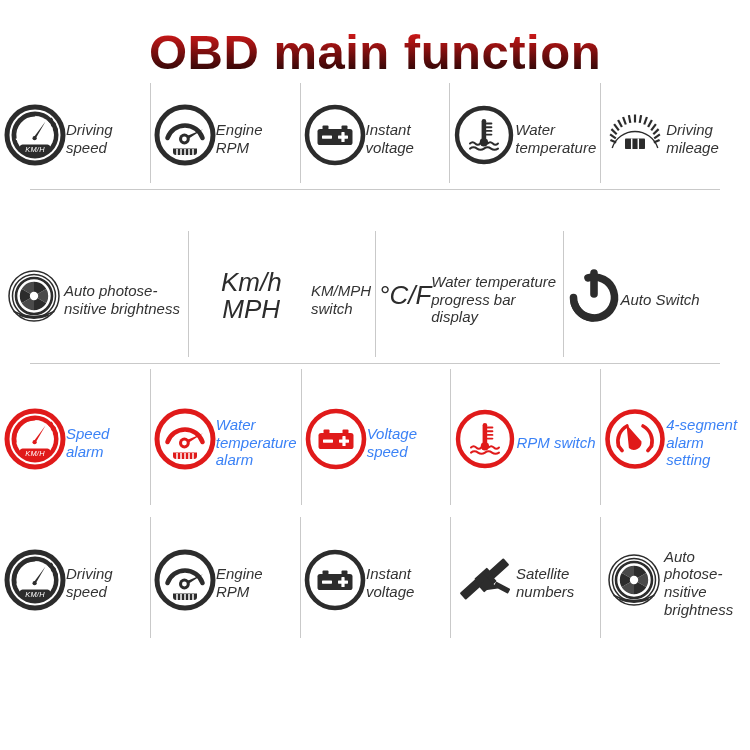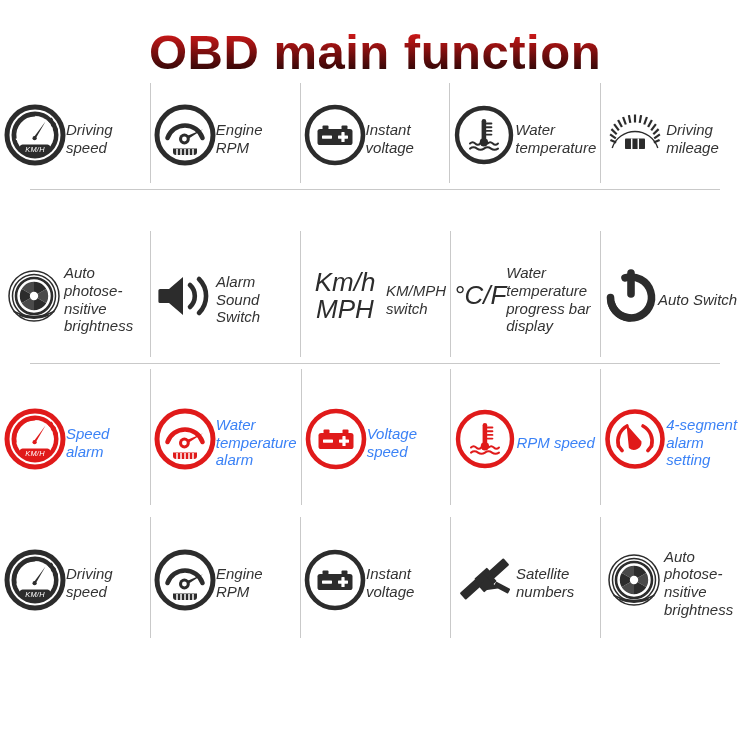--- a/index.html
+++ b/index.html
@@ -258,33 +258,20 @@
               <circle cx="30" cy="30" r="15" fill="none" stroke="#ffffff" stroke-width="1.6"></circle>
               <circle cx="30" cy="30" r="4.2" fill="#ffffff"></circle>
               <path d="M16 49 q14 6 28 0" fill="none" stroke="#2c2c2c" stroke-width="2" stroke-linecap="round"></path>
               <path d="M10 45.5 q20 10 40 0" fill="none" stroke="#2c2c2c" stroke-width="1.4" stroke-linecap="round"></path>
             </svg>
           </div>
           <div class="cell-label">Auto photose-
 nsitive brightness</div>
         </div>
 
-        <div class="cell">
-          <div class="icon-box">
-            <svg width="62" height="56" viewBox="0 0 62 56">
-              <path d="M6 21 h9 L29 9 v38 L15 35 H6 a1.6 1.6 0 0 1 -1.6 -1.6 v-10.8 A1.6 1.6 0 0 1 6 21 z" fill="#2c2c2c"></path>
-              <g fill="none" stroke="#2c2c2c" stroke-linecap="round">
-                <path d="M36 17 a15 15 0 0 1 0 22" stroke-width="4.6"></path>
-                <path d="M45 11 a24 24 0 0 1 0 34" stroke-width="4.6"></path>
-              </g>
-            </svg>
-          </div>
-          <div class="cell-label">Alarm Sound
-Switch</div>
-        </div>
 
         <div class="cell">
           <div class="icon-box">
             <div class="text-icon">Km/h
 MPH</div>
           </div>
           <div class="cell-label">KM/MPH
 switch</div>
         </div>
 
@@ -381,21 +368,21 @@
                 <line x1="33.6" y1="26.9" x2="38.4" y2="26.9"></line>
                 <line x1="33.6" y1="30.6" x2="38.4" y2="30.6"></line>
               </g>
               <g fill="none" stroke="#e01a1a" stroke-width="2" stroke-linecap="round">
                 <path d="M17 39.5 q2.6 -2.4 5.2 0 q2.6 2.4 5.2 0"></path>
                 <path d="M34.6 39.5 q2.6 -2.4 5.2 0 q2.6 2.4 5.2 0"></path>
                 <path d="M17 44.6 q3.5 -2.5 7 0 q3.5 2.5 7 0 q3.5 -2.5 7 0 q3.5 2.5 7 0"></path>
               </g>
             </svg>
           </div>
-          <div class="cell-label">RPM speed</div>
+          <div class="cell-label">RPM switch</div>
         </div>
 
         <div class="cell">
           <div class="icon-box">
             <svg width="62" height="62" viewBox="0 0 62 62">
               <circle cx="31" cy="31" r="27.5" fill="none" stroke="#e01a1a" stroke-width="4.6"></circle>
               <path d="M14.5 38 A17.5 17.5 0 0 1 23 18" fill="none" stroke="#e01a1a" stroke-width="3.6" stroke-linecap="round"></path>
               <path d="M47.5 38 A17.5 17.5 0 0 0 39 18" fill="none" stroke="#e01a1a" stroke-width="3.6" stroke-linecap="round"></path>
               <path d="M14.5 38 l3.6 4.6" fill="none" stroke="#e01a1a" stroke-width="3.6" stroke-linecap="round"></path>
               <path d="M47.5 38 l-3.6 4.6" fill="none" stroke="#e01a1a" stroke-width="3.6" stroke-linecap="round"></path>

